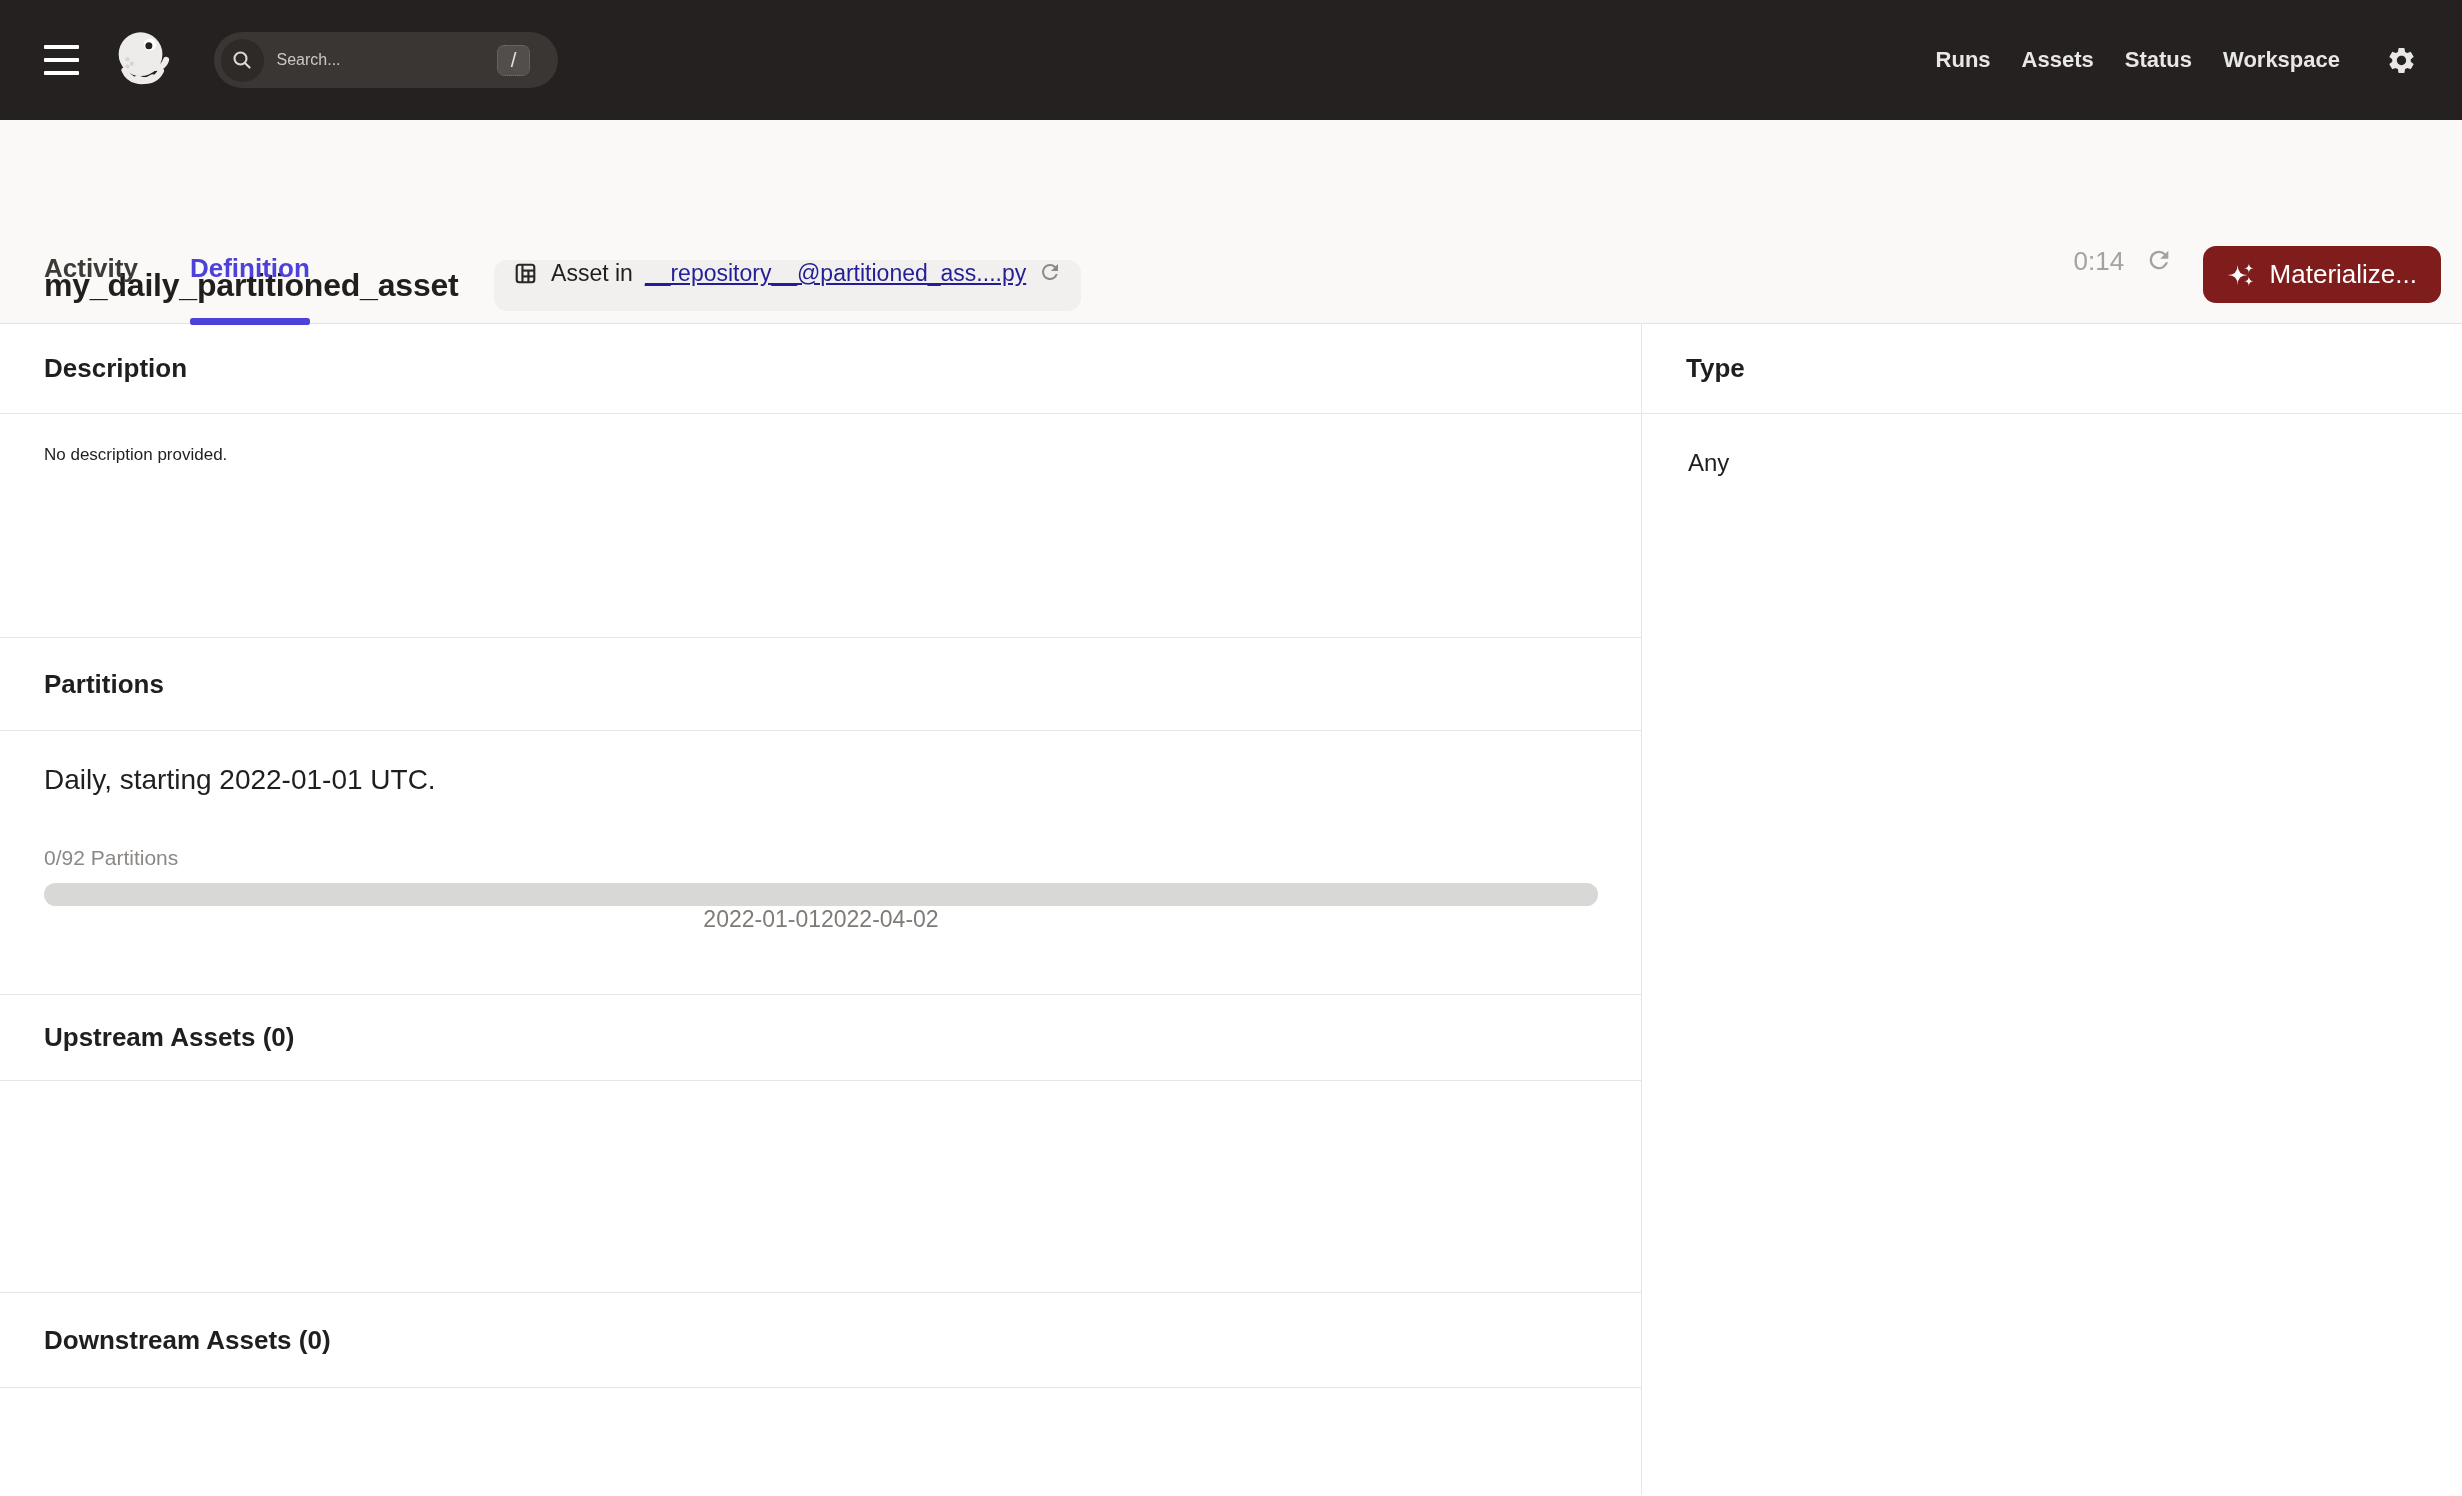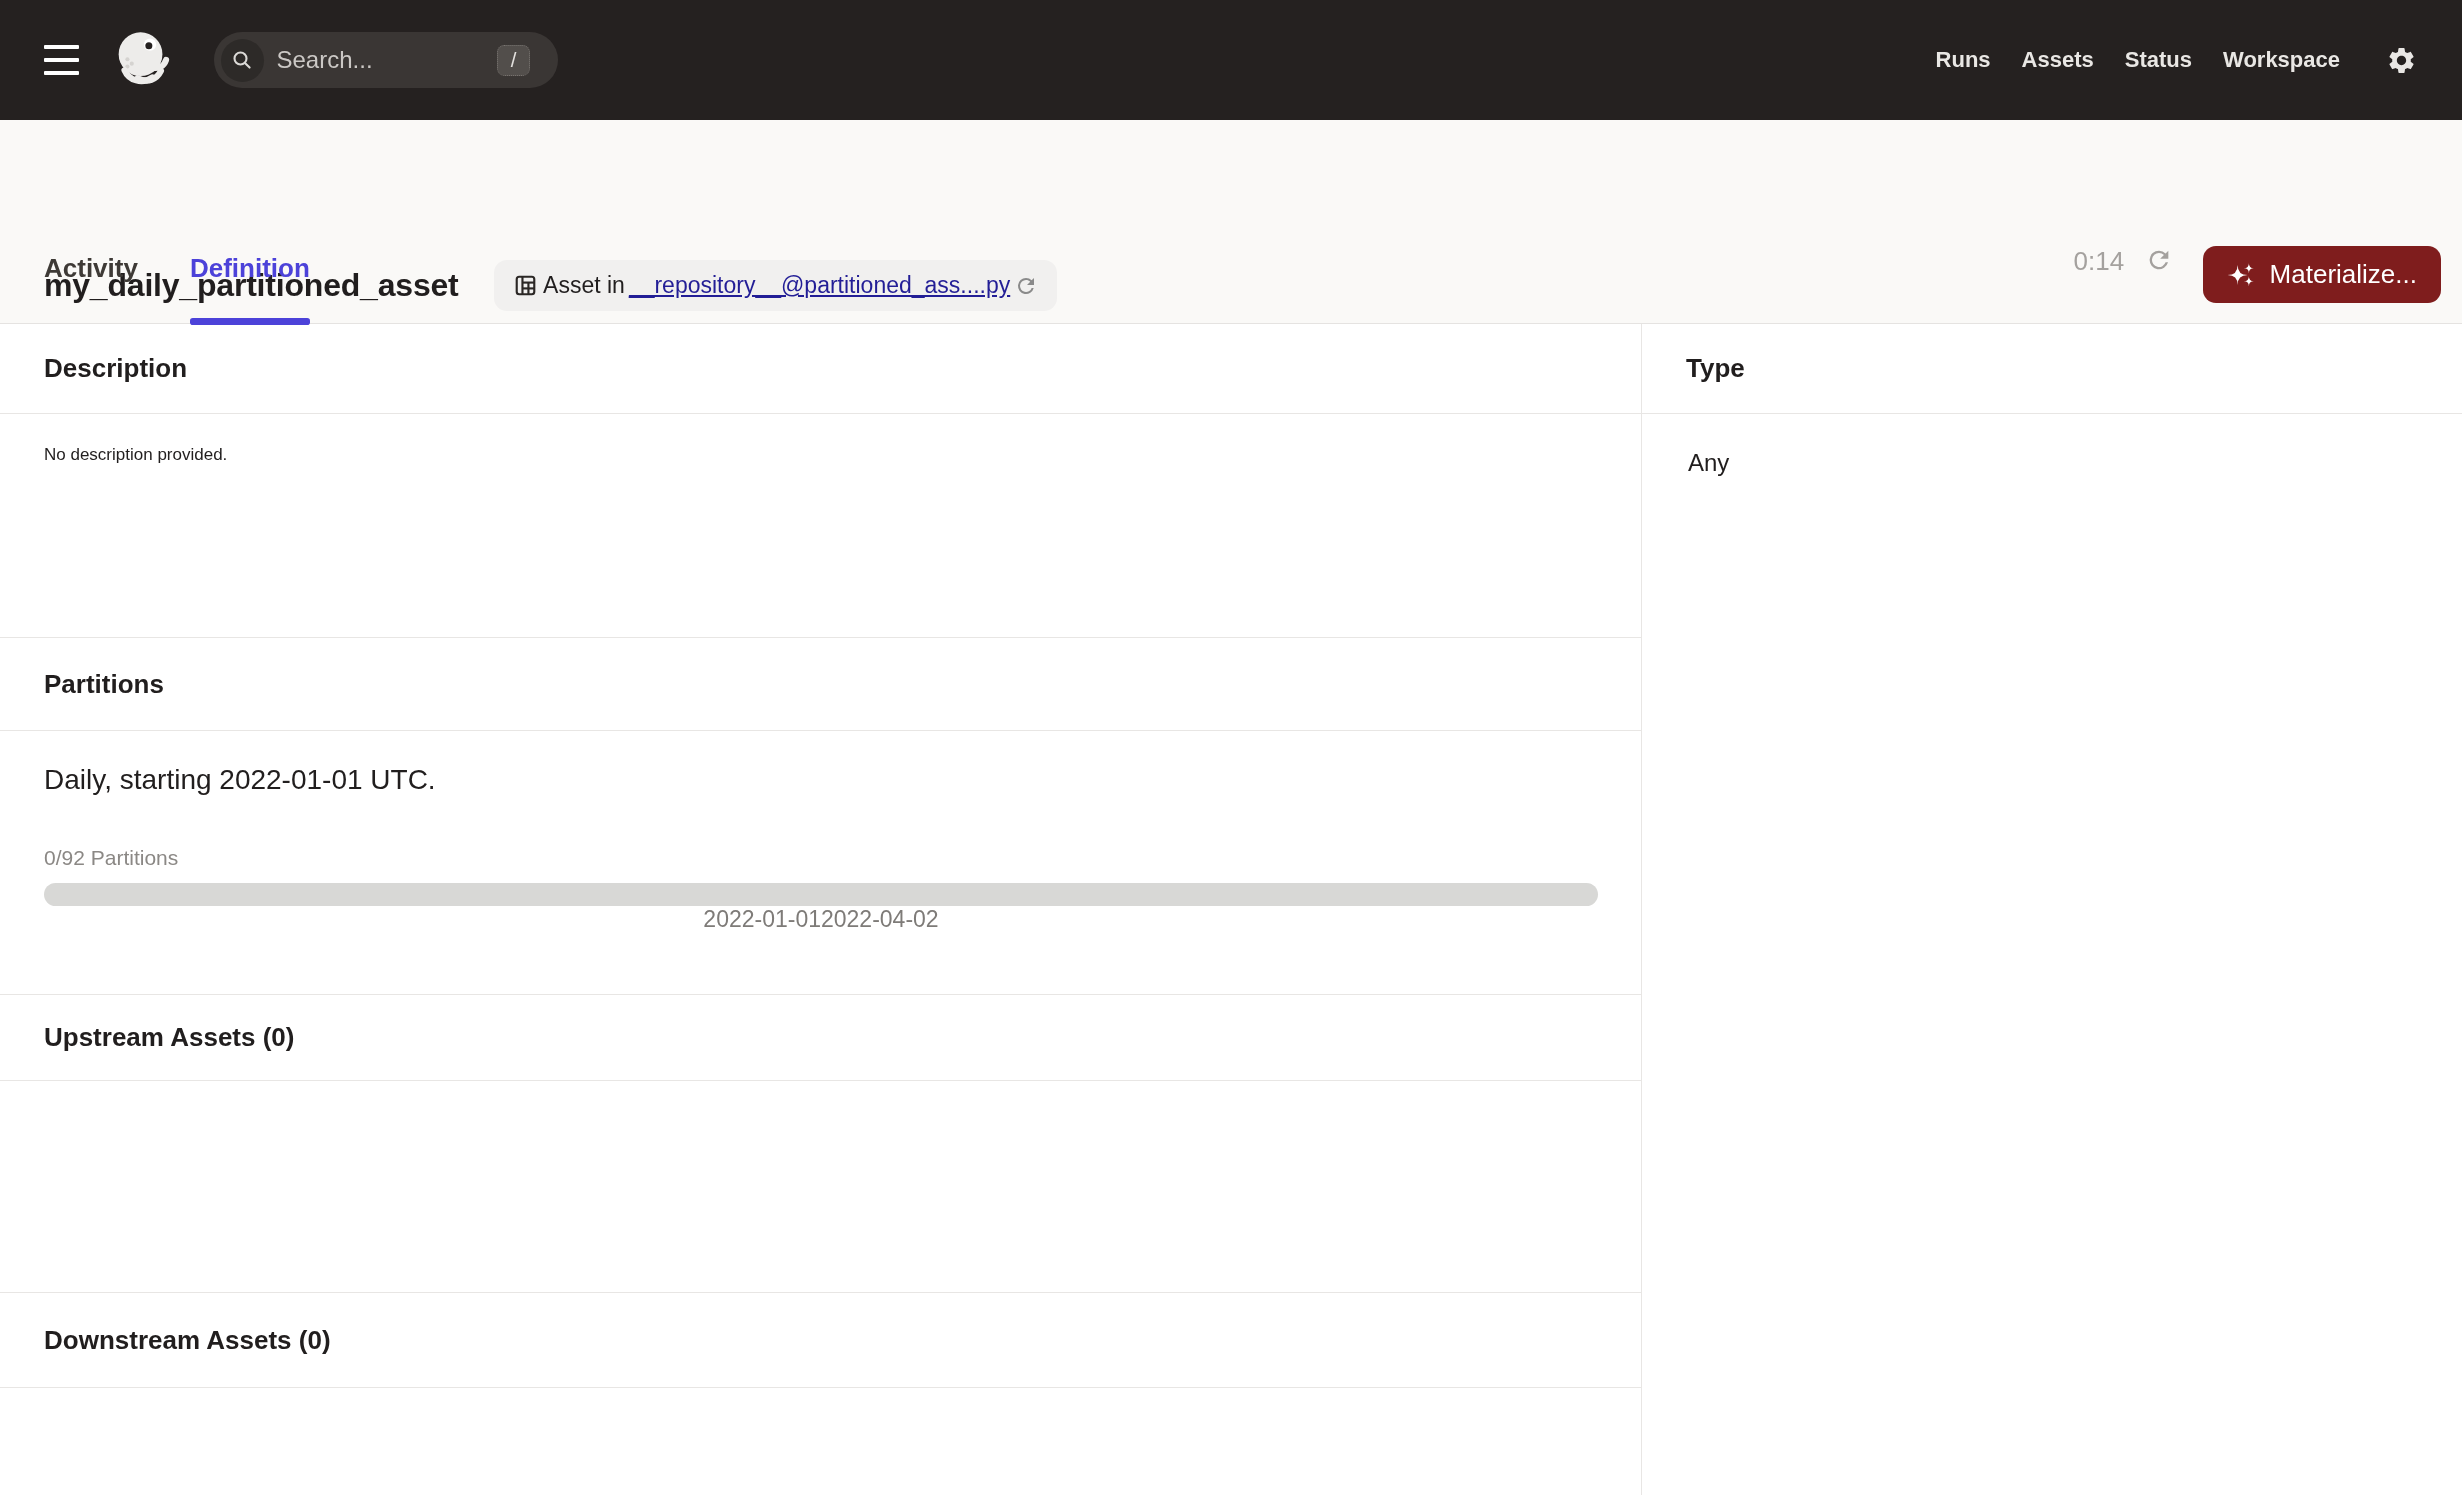--- a/index.html
+++ b/index.html
@@ -23,21 +23,21 @@
   .search-pill {
     margin-left: 37px; width: 344px; height: 56px; border-radius: 28px;
     background: #3A3634; display: flex; align-items: center; overflow: hidden;
   }
   .search-lens {
     width: 43px; height: 43px; border-radius: 50%; background: #2D2A28;
     margin-left: 6.5px; display: flex; align-items: center; justify-content: center; flex: none;
   }
   .search-input {
     flex: 1; background: transparent; border: none; outline: none;
-    color: #E8E6E3; font-size: 24px; padding: 0 9.3px 0 13px; min-width: 0;
+    color: #E8E6E3; font-size: 16px; padding: 0 9.3px 0 13px; min-width: 0;
     font-family: "Liberation Sans", sans-serif;
   }
   .search-input::placeholder { color: #CBC8C5; opacity: 1; }
   .kbd-slash {
     flex: none; margin-right: 28px; min-width: 33px; height: 31px; padding: 0 7.4px;
     background: #524E4B; border: 0.9px dotted #7B7773; border-radius: 7.4px;
     color: #E4E2DF; font-size: 20.4px; display: flex; align-items: center; justify-content: center;
   }
   .nav-right { margin-left: auto; display: flex; align-items: center; gap: 31px; }
   .nav-item { color: #E9E7E4; font-size: 22px; font-weight: 700; cursor: pointer; }
@@ -45,21 +45,21 @@
 
   
   .page-header {
     position: relative; height: 204px; background: #FAF9F7;
     border-bottom: 1.9px solid #E5E3E1;
   }
   .title-row { position: absolute; left: 44px; top: 137px; height: 57px; display: flex; align-items: center; }
   .page-title { font-size: 32px; font-weight: 700; letter-spacing: -0.2px; }
   .asset-badge {
     margin-left: 35px; height: 51px; background: #F1F0EF; border-radius: 13px;
-    display: flex; align-items: center; padding: 0 18.5px; gap: 4px; font-size: 23px; color: #211E1E;
+    display: flex; padding: 0 18.5px; gap: 12px; font-size: 23px; color: #211E1E;
   }
   .asset-badge a { color: #231E96; text-decoration: underline; cursor: pointer; }
   .badge-reload { width: 24px; height: 24px; cursor: pointer; }
   .header-controls { position: absolute; right: 21px; top: 126px; height: 57px; display: flex; align-items: flex-start; }
   .timer { color: #A4A19E; font-size: 26px; }
   .timer-reload { width: 28px; height: 28px; margin-left: 20.4px; cursor: pointer; }
   .materialize-btn {
     margin-left: 30px; height: 57px; border: none; border-radius: 13px;
     background: #7f1d1d; color: #ffffff; font-size: 26px; font-weight: 500;
     display: flex; align-items: center; gap: 13px; padding: 0 24px; cursor: pointer;

